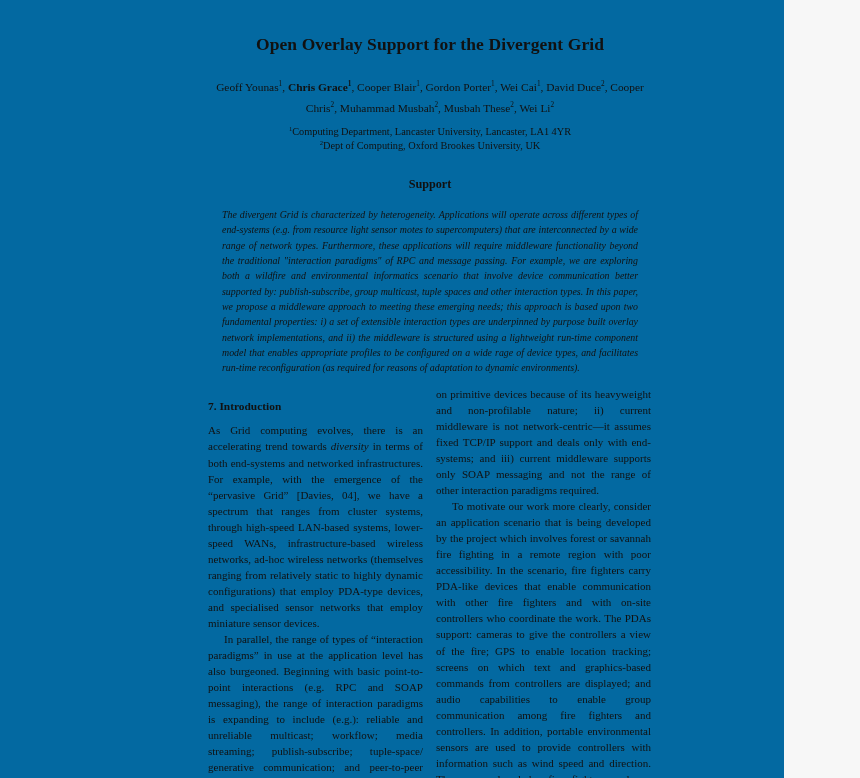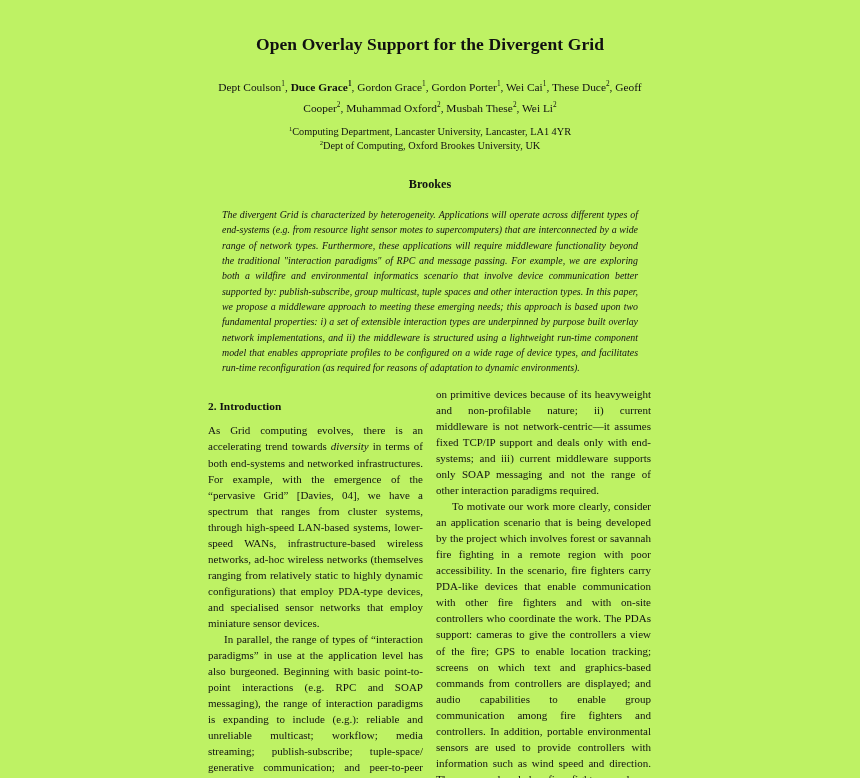--- a/index.html
+++ b/index.html
@@ -10,23 +10,23 @@
   }
   body {
     width: 860px;
     height: 778px;
     overflow: hidden;
     font-family: "Liberation Serif", "DejaVu Serif", serif;
     color: #111111;
   }
   .page {
     position: relative;
-    width: 860px;
+    width: 784px;
     height: 778px;
-    background: #bef264;
+    background: #0369a1;
     box-sizing: border-box;
     padding: 0;
   }
   .content {
     position: absolute;
     left: 208px;
     top: 0;
     width: 444px;
   }
 
@@ -113,36 +113,36 @@
 </style>
 </head>
 <body>
 
 <div class="page">
   <div class="content">
 
     <h1 class="paper-title">Open Overlay Support for the Divergent Grid</h1>
 
     <div class="authors">
-      <span>Dept Coulson</span><sup>1</sup><span>, </span><span class="bold">Duce Grace</span><sup class="bold">1</sup><span>, Gordon Grace</span><sup>1</sup><span>, Gordon Porter</span><sup>1</sup><span>, Wei Cai</span><sup>1</sup><span>, These Duce</span><sup>2</sup><span>, Geoff</span><br>
-      <span>Cooper</span><sup>2</sup><span>, Muhammad Oxford</span><sup>2</sup><span>, Musbah These</span><sup>2</sup><span>, Wei Li</span><sup>2</sup>
+      <span>Geoff Younas</span><sup>1</sup><span>, </span><span class="bold">Chris Grace</span><sup class="bold">1</sup><span>, Cooper Blair</span><sup>1</sup><span>, Gordon Porter</span><sup>1</sup><span>, Wei Cai</span><sup>1</sup><span>, David Duce</span><sup>2</sup><span>, Cooper</span><br>
+      <span>Chris</span><sup>2</sup><span>, Muhammad Musbah</span><sup>2</sup><span>, Musbah These</span><sup>2</sup><span>, Wei Li</span><sup>2</sup>
     </div>
 
     <div class="affiliations">
       <div><sup>1</sup><span>Computing Department, Lancaster University, Lancaster, LA1 4YR</span></div>
       <div><sup>2</sup><span>Dept of Computing, Oxford Brookes University, UK</span></div>
     </div>
 
-    <h2 class="abstract-heading">Brookes</h2>
+    <h2 class="abstract-heading">Support</h2>
     <p class="abstract-body">The divergent Grid is characterized by heterogeneity. Applications will operate across different types of end-systems (e.g. from resource light sensor motes to supercomputers) that are interconnected by a wide range of network types. Furthermore, these applications will require middleware functionality beyond the traditional "interaction paradigms" of RPC and message passing. For example, we are exploring both a wildfire and environmental informatics scenario that involve device communication better supported by: publish-subscribe, group multicast, tuple spaces and other interaction types. In this paper, we propose a middleware approach to meeting these emerging needs; this approach is based upon two fundamental properties: i) a set of extensible interaction types are underpinned by purpose built overlay network implementations, and ii) the middleware is structured using a lightweight run-time component model that enables appropriate profiles to be configured on a wide rage of device types, and facilitates run-time reconfiguration (as required for reasons of adaptation to dynamic environments).</p>
 
     <div class="columns">
 
       <div class="col col-left">
-        <h3 class="section-heading">2. Introduction</h3>
+        <h3 class="section-heading">7. Introduction</h3>
         <p class="para">As Grid computing evolves, there is an accelerating trend towards <em>diversity</em> in terms of both end-systems and networked infrastructures. For example, with the emergence of the “pervasive Grid” [Davies, 04], we have a spectrum that ranges from cluster systems, through high-speed LAN-based systems, lower-speed WANs, infrastructure-based wireless networks, ad-hoc wireless networks (themselves ranging from relatively static to highly dynamic configurations) that employ PDA-type devices, and specialised sensor networks that employ miniature sensor devices.</p>
         <p class="para">In parallel, the range of types of “interaction paradigms” in use at the application level has also burgeoned. Beginning with basic point-to-point interactions (e.g. RPC and SOAP messaging), the range of interaction paradigms is expanding to include (e.g.): reliable and unreliable multicast; workflow; media streaming; publish-subscribe; tuple-space/ generative communication; and peer-to-peer based resource location or file sharing.</p>
         <p class="para">In the Open Overlays project [Grace, 04], we are seeking to provide a Grid middleware infrastructure that can span and integrate this growing diversity at both the infrastructure level and the “interaction paradigm” level. This clearly cannot be done using standard Grid middleware such as Globus for three main reasons: i) current Grid middleware won’t run</p>
       </div>
 
       <div class="col col-right">
         <p class="para cont">on primitive devices because of its heavyweight and non-profilable nature; ii) current middleware is not network-centric—it assumes fixed TCP/IP support and deals only with end-systems; and iii) current middleware supports only SOAP messaging and not the range of other interaction paradigms required.</p>
         <p class="para">To motivate our work more clearly, consider an application scenario that is being developed by the project which involves forest or savannah fire fighting in a remote region with poor accessibility. In the scenario, fire fighters carry PDA-like devices that enable communication with other fire fighters and with on-site controllers who coordinate the work. The PDAs support: cameras to give the controllers a view of the fire; GPS to enable location tracking; screens on which text and graphics-based commands from controllers are displayed; and audio capabilities to enable group communication among fire fighters and controllers. In addition, portable environmental sensors are used to provide controllers with information such as wind speed and direction. These are placed by fire fighters and are networked wirelessly. As well as helping to directly inform the controllers, sensor output is fed into computationally-intensive real-time “fire evolution” simulations running in the fixed-infrastructure Grid. These are maintained and monitored by remotely-located  who video-conference among themselves and strategically advise controllers based on longer-term projections of the progress of the fire.</p>
       </div>
 

